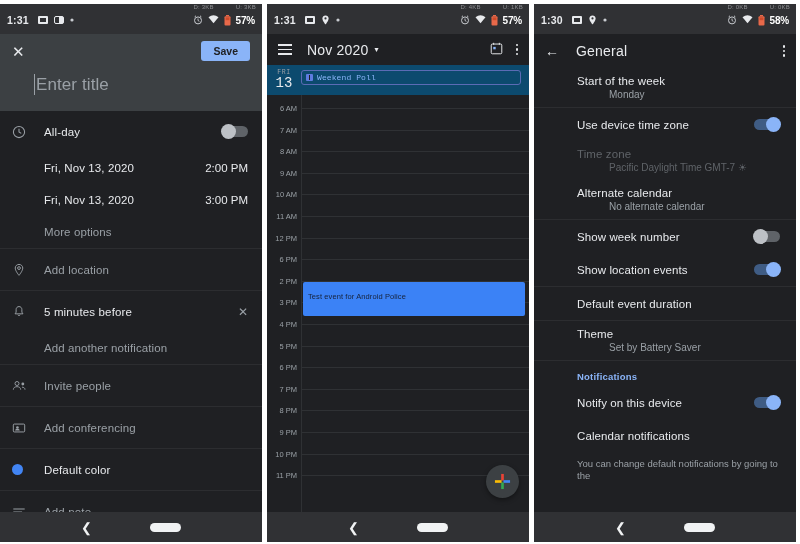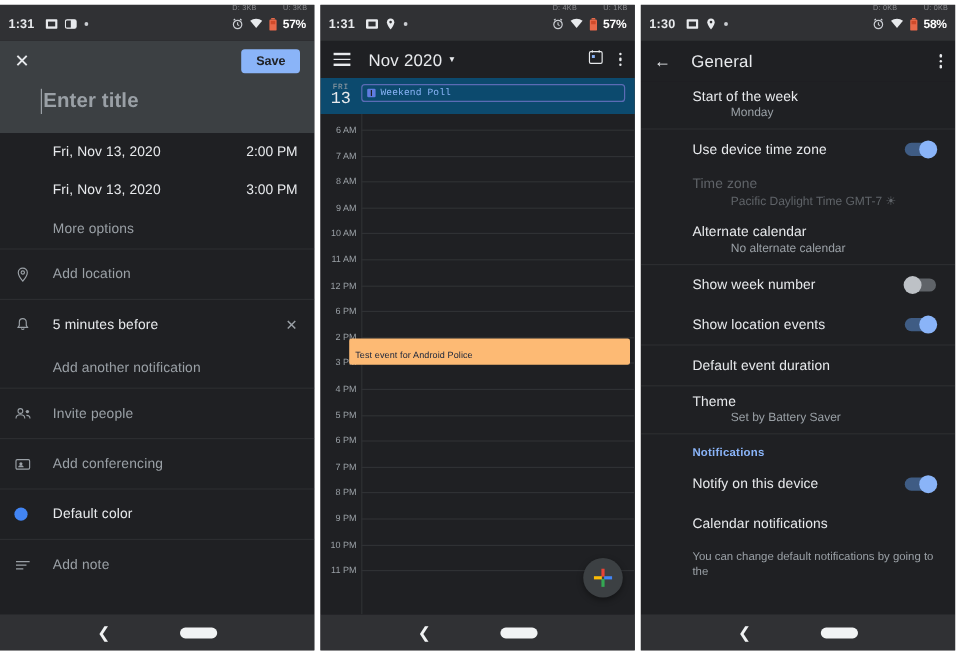--- a/index.html
+++ b/index.html
@@ -100,21 +100,21 @@
     color: #202124;
     font-size: 10.5px;
     font-weight: bold;
     border: none;
     border-radius: 3px;
     padding: 4px 12px;
     cursor: pointer;
   }
   .s1-title-wrap {
     padding: 6px 0 16px 34px;
-    display: flex; align-items: flex-start; font-weight: bold;
+    display: flex; align-items: center;
   }
   .s1-caret {
     width: 1px; height: 21px; background: #9aa0a6; margin-right: 1px;
   }
   .s1-title {
     font-size: 17px; color: #9aa0a6; letter-spacing: .1px;
   }
   .s1-body { flex: 1; background: #1f2023; overflow: hidden; }
   .row {
     display: flex;
@@ -336,20 +336,33 @@
         <span class="sp"></span>
         <button class="btn-save">Save</button>
       </div>
       <div class="s1-title-wrap">
         <span class="s1-caret"></span>
         <span class="s1-title">Enter title</span>
       </div>
     </div>
 
     <div class="s1-body">
+      <div class="row">
+        <span class="row-ico">
+          <svg width="14" height="14" viewBox="0 0 16 16">
+              <circle cx="8" cy="8" r="6.4" fill="none" stroke="#9aa0a6" stroke-width="1.2"></circle>
+              <path d="M8 4.4V8l2.6 1.6" stroke="#9aa0a6" stroke-width="1.2" fill="none"></path>
+            </svg>
+        </span>
+        <span class="row-lbl bright">All-day</span>
+        <span class="sp"></span>
+        <span class="toggle">
+            <span class="knob"></span>
+          </span>
+      </div>
       <div class="subrow">
         <span class="sub-l">Fri, Nov 13, 2020</span>
         <span class="sp"></span>
         <span class="sub-r">2:00 PM</span>
       </div>
       <div class="subrow">
         <span class="sub-l">Fri, Nov 13, 2020</span>
         <span class="sp"></span>
         <span class="sub-r">3:00 PM</span>
       </div>
@@ -542,21 +555,21 @@
           <div class="hourlabel" style="top: 293.4px;">7 PM</div>
           <div class="hourline" style="top: 315px;"></div>
           <div class="hourlabel" style="top: 315px;">8 PM</div>
           <div class="hourline" style="top: 336.6px;"></div>
           <div class="hourlabel" style="top: 336.6px;">9 PM</div>
           <div class="hourline" style="top: 358.2px;"></div>
           <div class="hourlabel" style="top: 358.2px;">10 PM</div>
           <div class="hourline" style="top: 379.8px;"></div>
           <div class="hourlabel" style="top: 379.8px;">11 PM</div>
         </div>
-      <div class="event-block" id="ev-block" style="top: 186.4px; height: 22px; left: 24px; right: 4px; background: #fdba74;">
+      <div class="event-block" id="ev-block" style="top: 186.4px; height: 34px; left: 36px; right: 4px; background: #3b82f6;">
         <span class="t">Test event for Android Police</span>
       </div>
       <div class="fab">
         <svg width="17" height="17" viewBox="0 0 18 18">
           <rect x="7.6" y="1" width="2.8" height="7" fill="#ea4335"></rect>
           <rect x="10" y="7.6" width="7" height="2.8" fill="#4285f4"></rect>
           <rect x="7.6" y="10" width="2.8" height="7" fill="#34a853"></rect>
           <rect x="1" y="7.6" width="7" height="2.8" fill="#fbbc05"></rect>
         </svg>
       </div>

